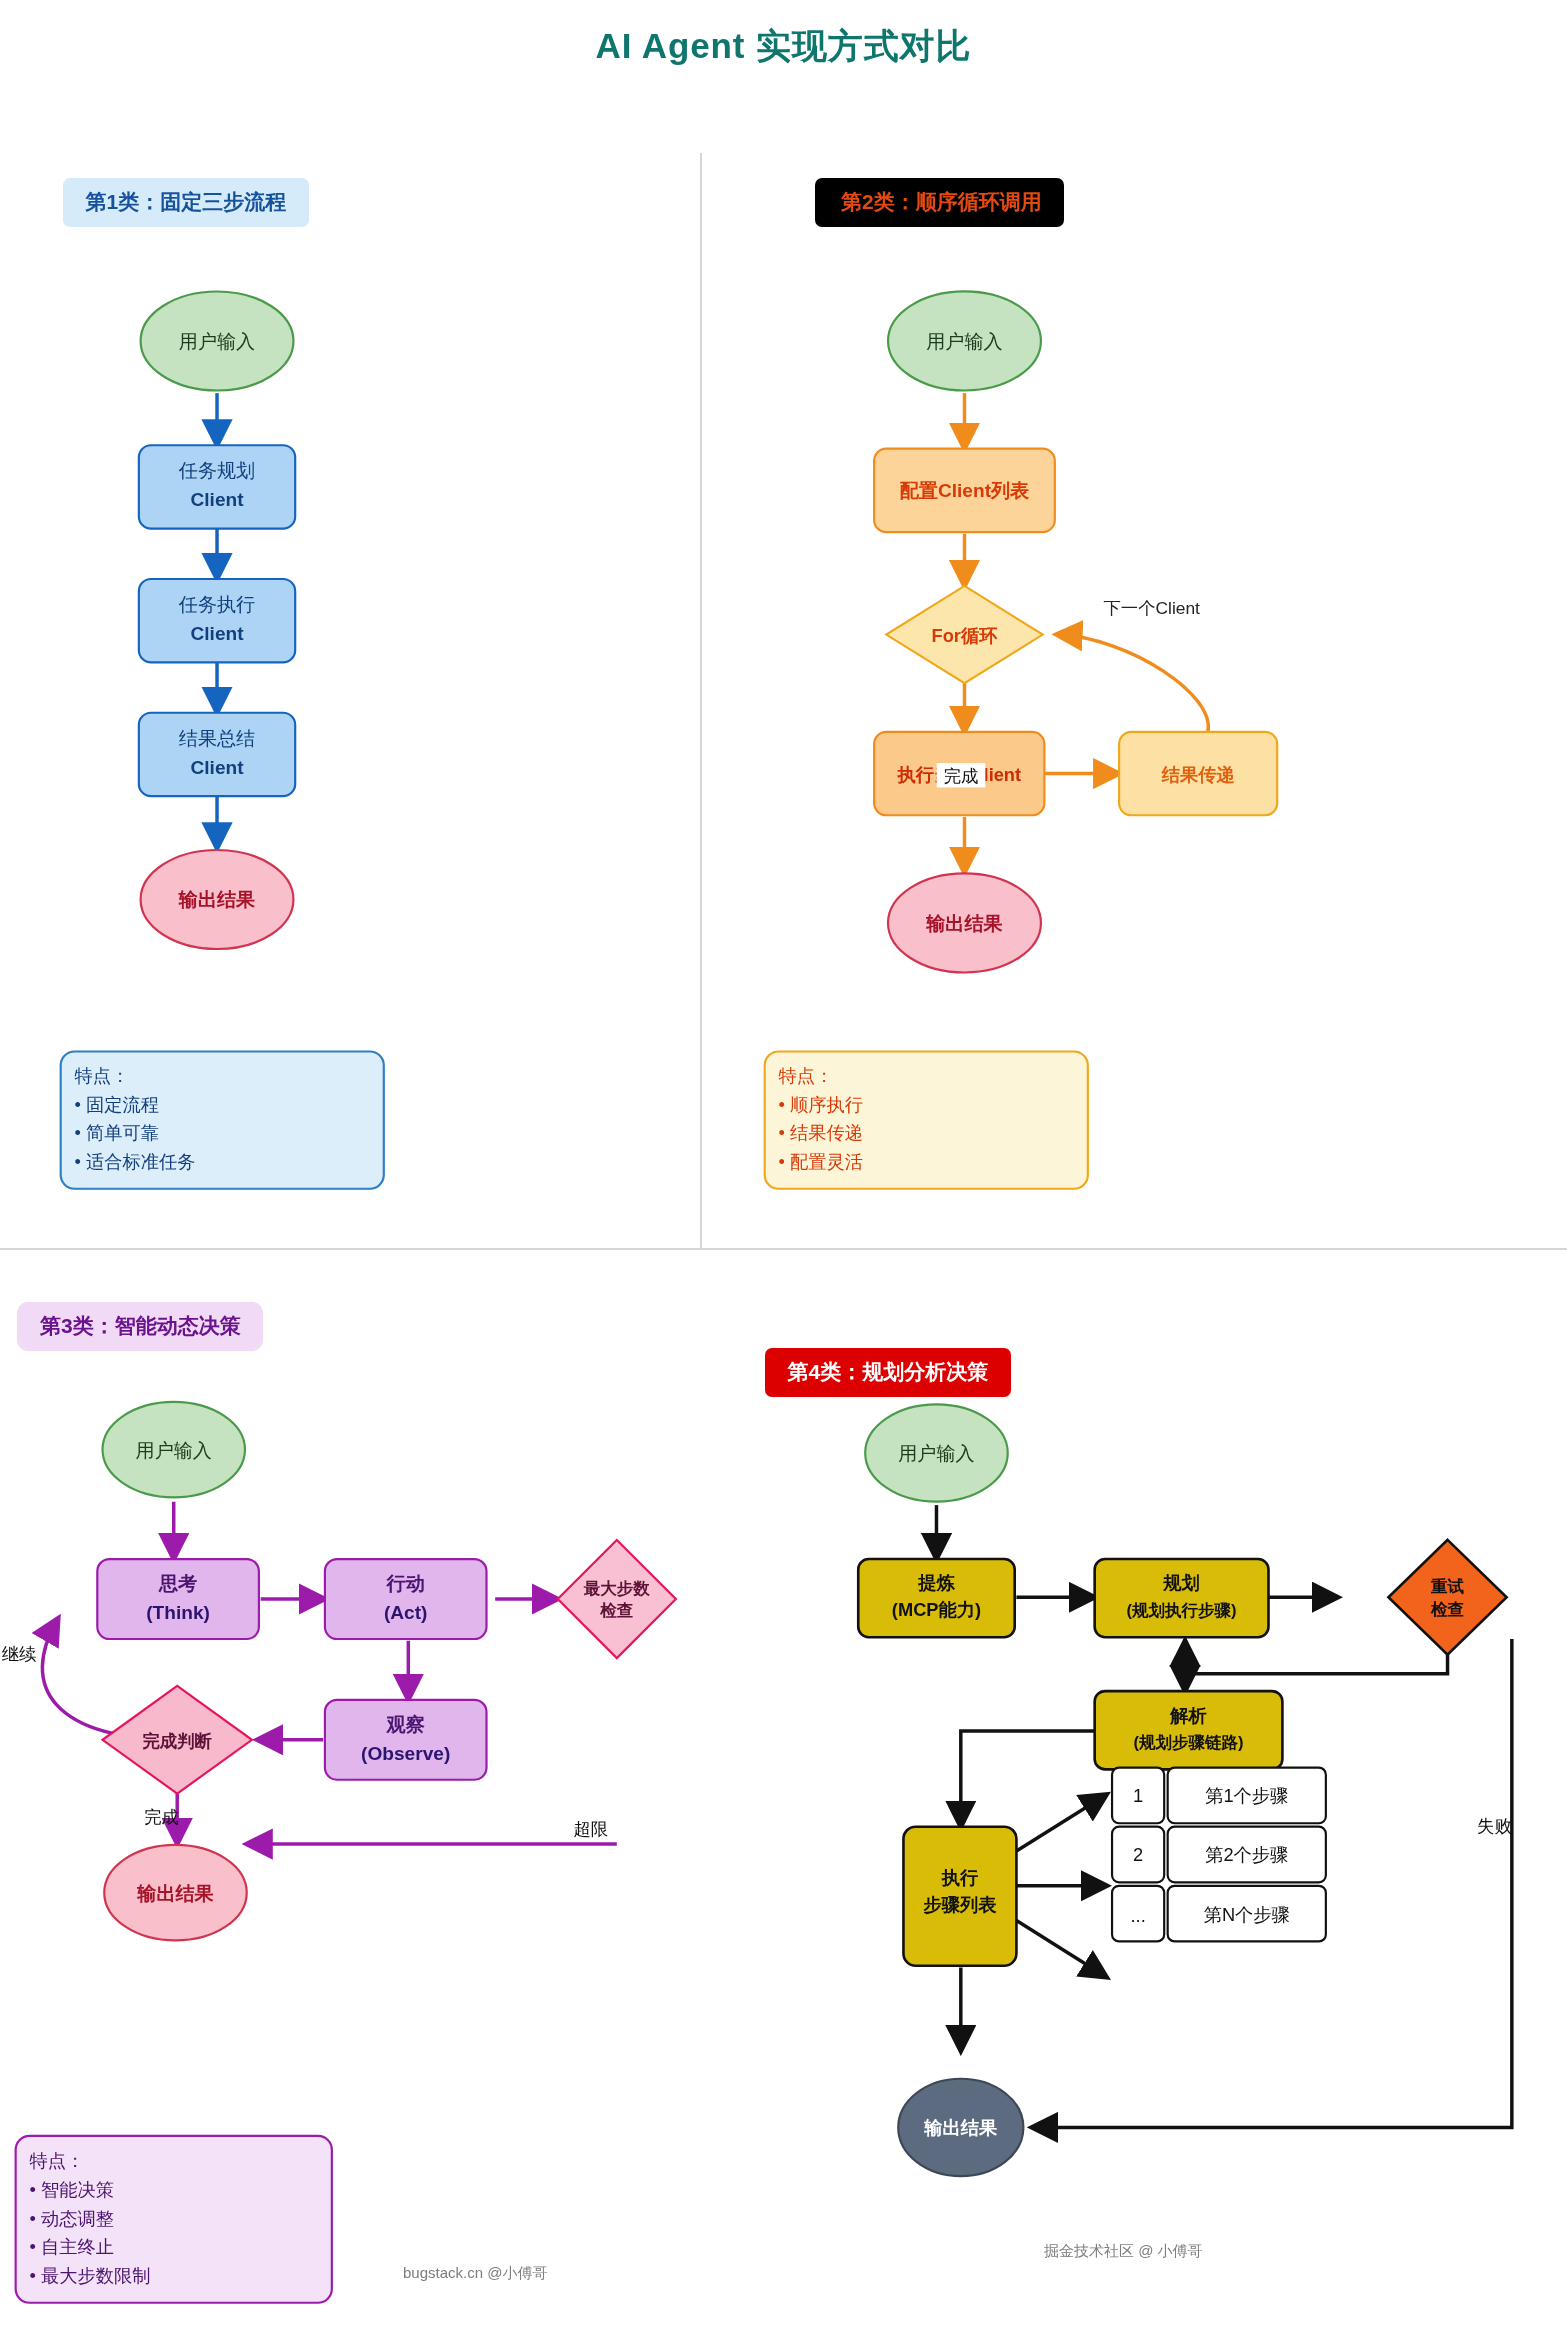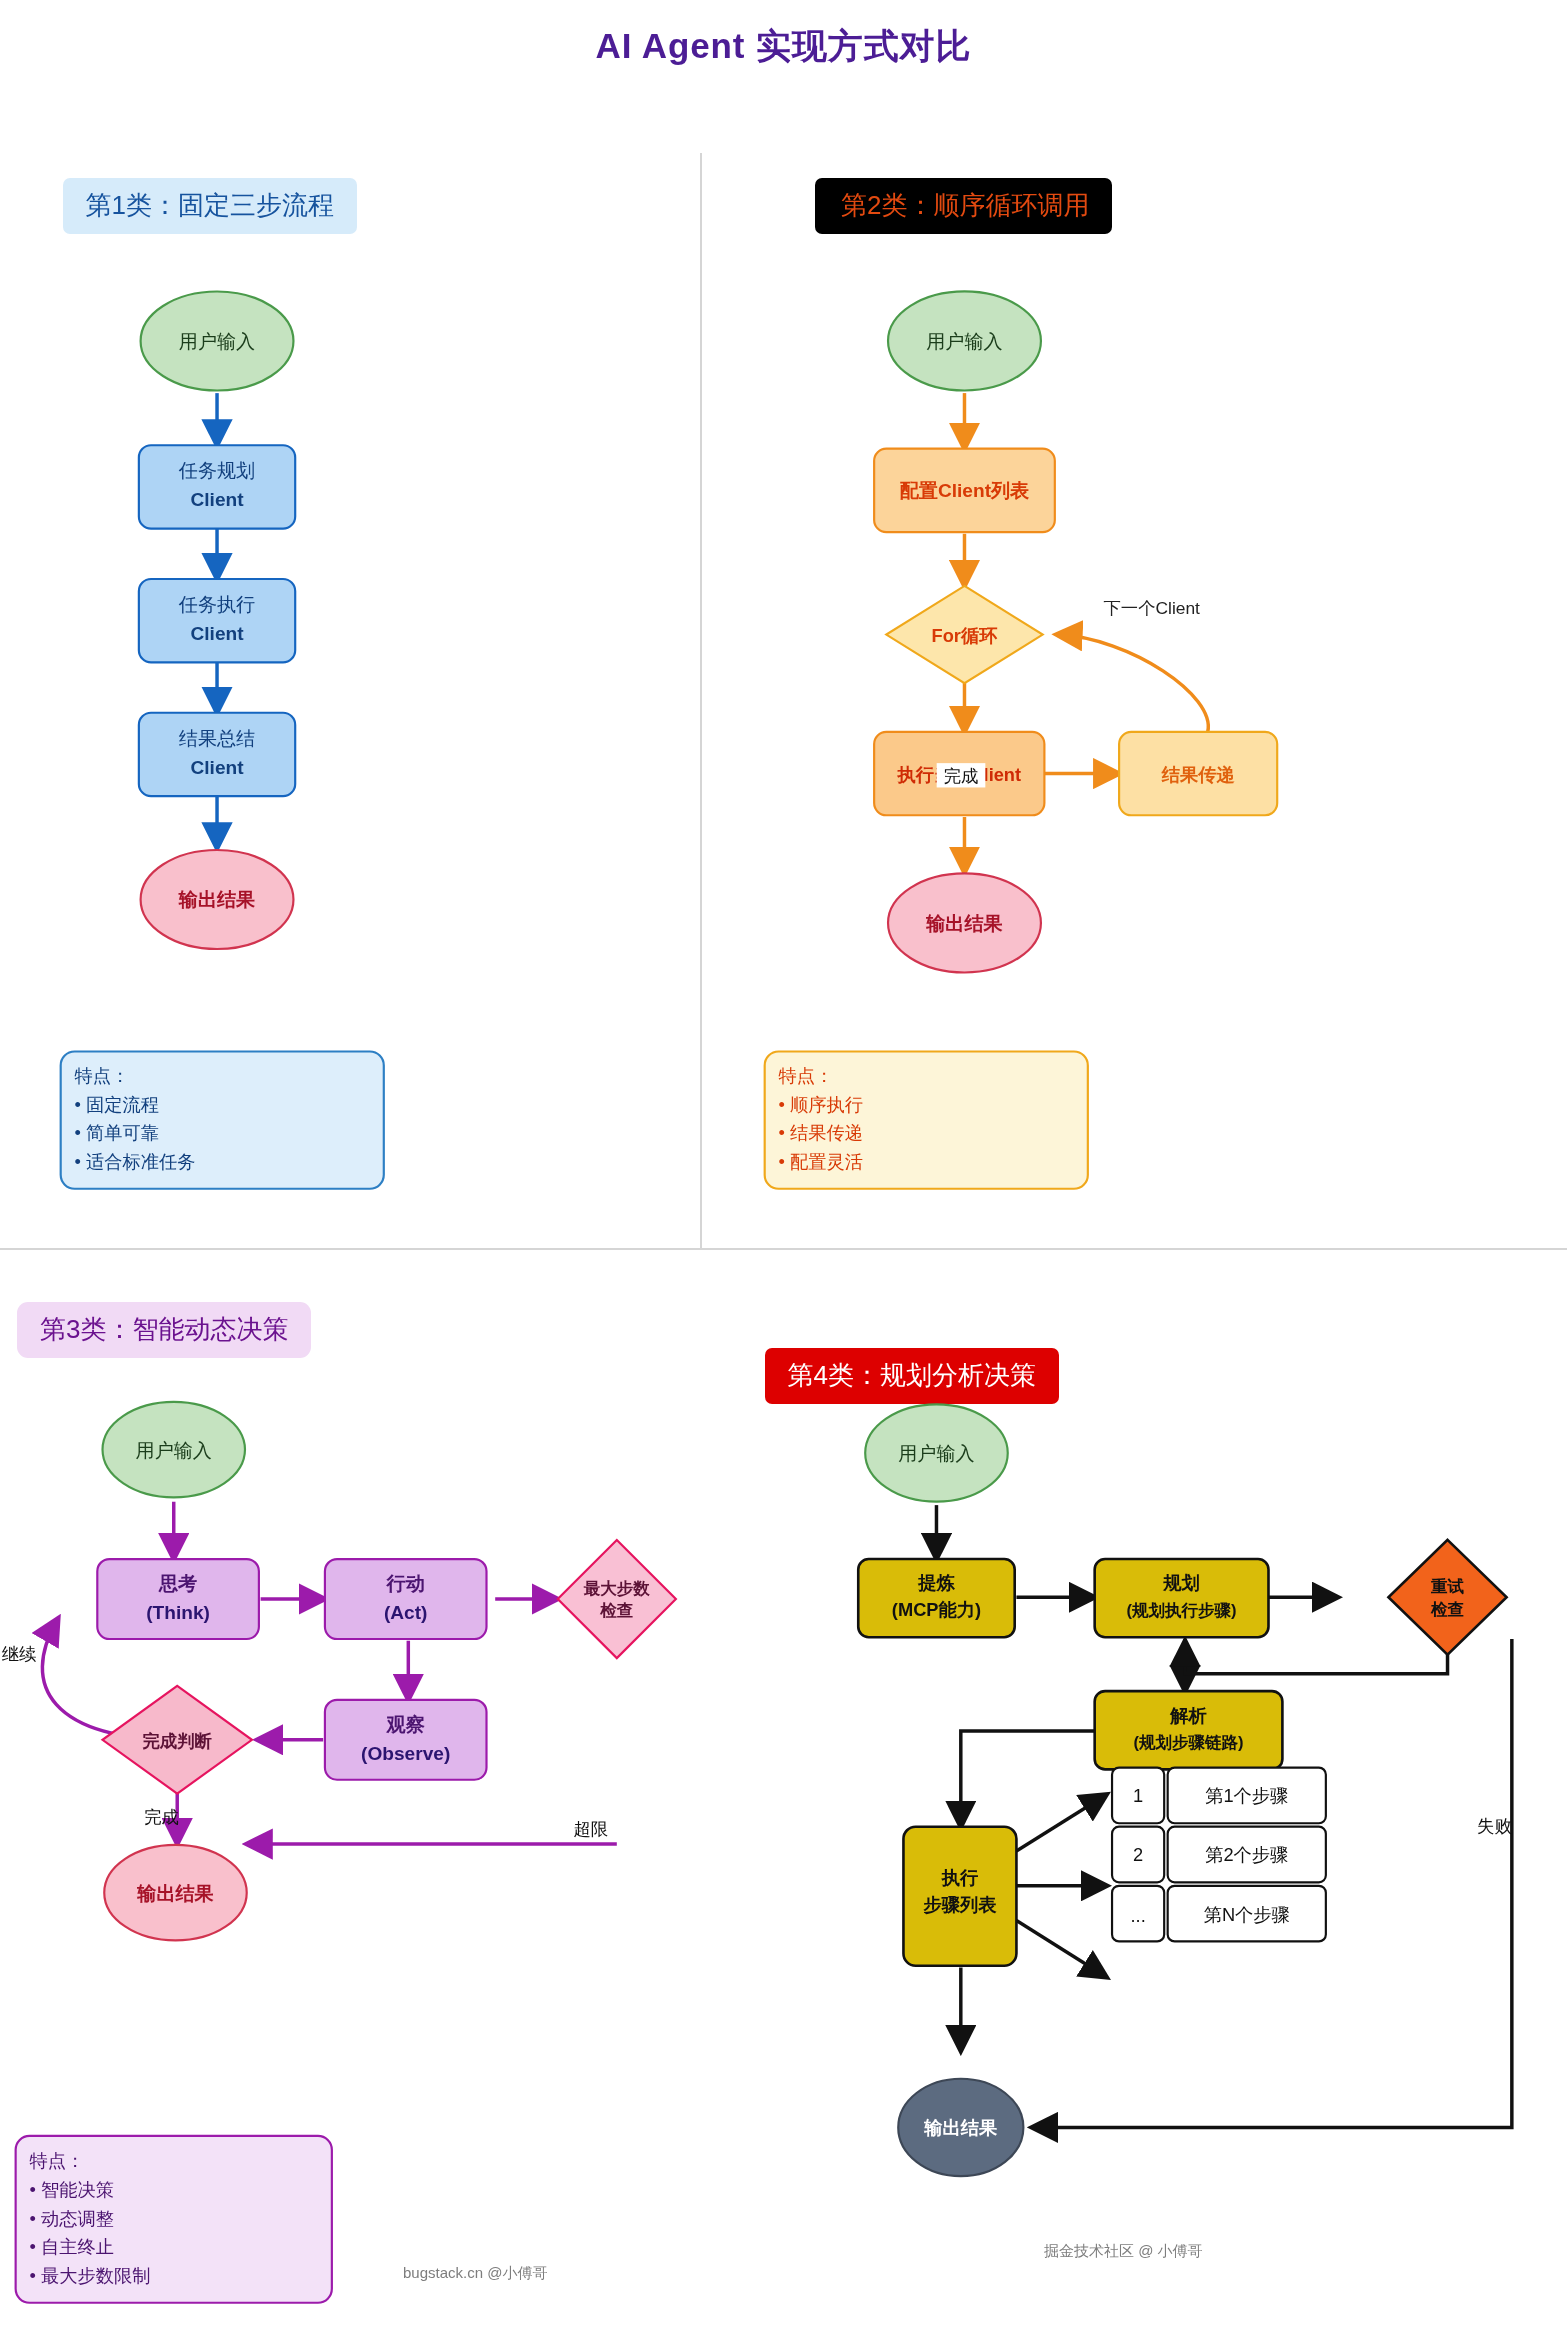--- a/index.html
+++ b/index.html
@@ -8,42 +8,42 @@
     width: 1567px; height: 2330px;
     background: #ffffff;
     font-family: "Liberation Sans", "DejaVu Sans", sans-serif;
     position: relative;
     overflow: hidden;
   }
   #page-title {
     text-align: center;
     font-size: 35px;
     font-weight: bold;
-    color: #4c1d95;
+    color: #0f766e;
     padding-top: 22.6px;
     letter-spacing: 0.9px;
   }
   .divider-v {
     position: absolute;
     left: 700px; top: 153px;
     width: 1.7px; height: 1095px;
     background: #d5d5d5;
   }
   .divider-h {
     position: absolute;
     left: 0px; top: 1248px;
     width: 1567px; height: 1.7px;
     background: #d5d5d5;
   }
   .quad { position: absolute; }
   .qlabel {
     position: absolute;
     border-radius: 7px;
-    font-size: 26px;
-    font-weight: normal;
+    font-size: 21px;
+    font-weight: bold;
     padding: 10.4px 22.6px;
     white-space: nowrap;
   }
   .q1label { background:#d6ebfa; color:#16539e; }
   .q2label { background:#000000; color:#e34a10;padding-left:26px; }
   .q3label { background:#f1daf5; color:#6b128f; }
   .q4label { background:#dd0000; color:#ffffff; }
   svg { display:block; }
   .wm {
     position:absolute;

